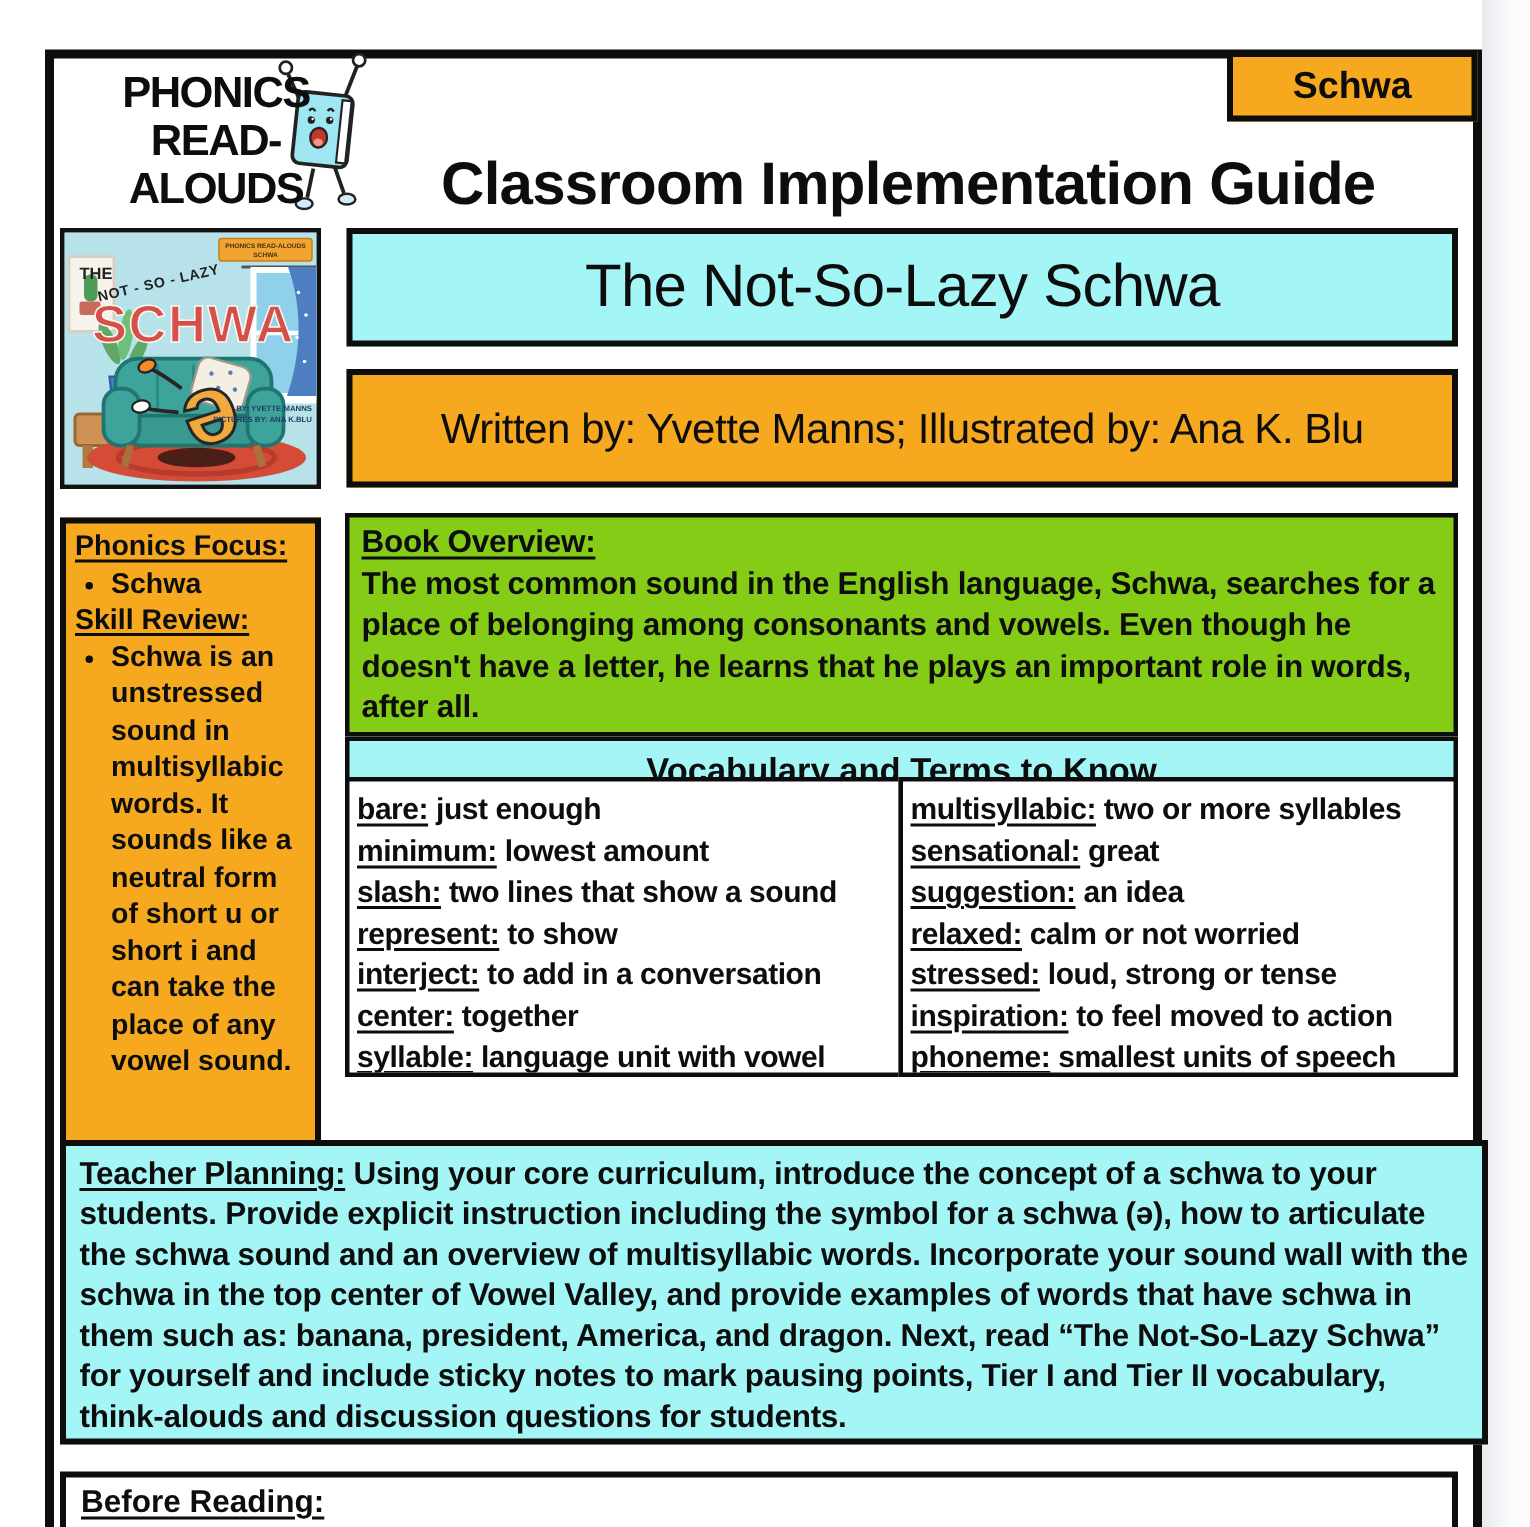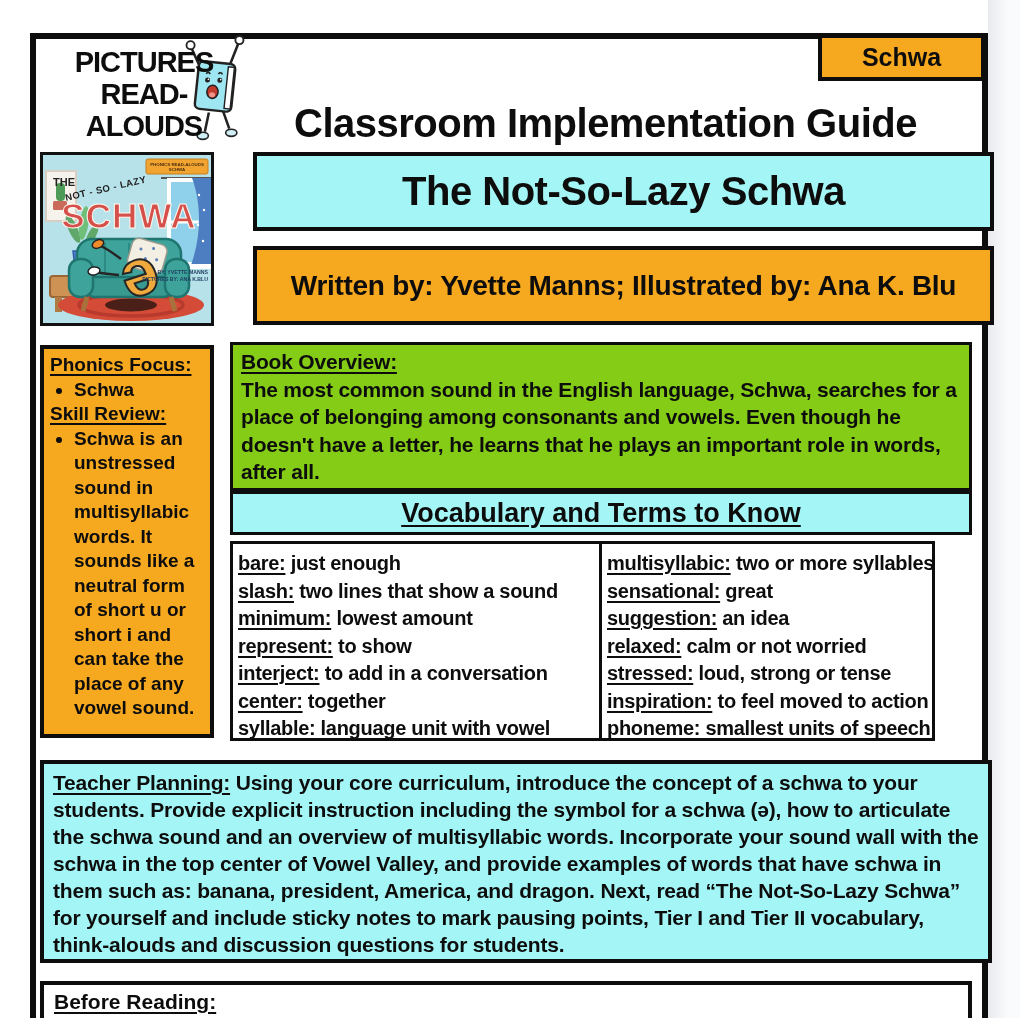--- a/index.html
+++ b/index.html
@@ -28,45 +28,45 @@
   .doc-title { left:233px; top:96px; width:745px; height:54px; text-align:center;
     font-size:40px; font-weight:800; letter-spacing:-0.5px; line-height:54px; white-space:nowrap; }
 
   
   .cover { left:40px; top:152px; width:174px; height:174px; border:3px solid #111;
     background:#B7E2EA; }
   .cover svg { display:block; }
 
   
   .banner { left:231px; width:741px; height:79px; border:4px solid #0d0d0d;
-    display:flex; align-items:center; justify-content:center; font-weight:700;margin-left:22px; }
+    display:flex; align-items:center; justify-content:center; font-weight:400; }
   .banner-title { top:152px; background:#A4F6F6; font-size:40px; letter-spacing:-0.5px; }
   .banner-byline { top:246px; background:#F6A81F; font-size:28px; letter-spacing:-0.3px; }
 
   
-  .sidebar { left:40px; top:345px; width:174px; height:393px; background:#F6A81F;
+  .sidebar { left:40px; top:345px; width:174px; height:448px; background:#F6A81F;
     border:4px solid #0d0d0d; padding:4px 5px 4px 6px; font-size:19px; font-weight:800;
     line-height:24.5px; }
   .sidebar ul { list-style:disc; padding-left:24px; margin:0; }
 
   .u { text-decoration:underline; text-decoration-thickness:2px; text-underline-offset:2.5px; }
 
   
   .overview { left:230px; top:342px; width:742px; height:149px; background:#84cc16;
     border:3px solid #0d0d0d; padding:3px 8px; font-size:21px; font-weight:700;
     line-height:27.5px; letter-spacing:-0.2px; }
 
   .vocab-header { left:230px; top:491px; width:742px; height:44px; background:#A4F6F6;
     border:3px solid #0d0d0d; display:flex; align-items:center; justify-content:center;
-    font-size:27px; font-weight:800; }
-  .vocab-box { top:541px; height:200px; background:#fff; border:3px solid #0d0d0d;
+    font-size:23px; font-weight:800; }
+  .vocab-box { top:518px; height:200px; background:#fff; border:3px solid #0d0d0d;
     padding:6px 5px; font-size:20px; font-weight:700; line-height:27.5px;
     letter-spacing:-0.3px; white-space:nowrap; overflow:hidden; }
   .vocab-left  { left:230px; width:372px; }
-  .vocab-right { left:599px; width:336px; }
+  .vocab-right { left:599px; width:373px; }
 
   
   .teacher { left:40px; top:760px; width:952px; height:203px; background:#A4F6F6;
     border:4px solid #0d0d0d; padding:5px 9px; font-size:21px; font-weight:700;
     line-height:27px; letter-spacing:-0.2px; }
 
   
   .before { left:40px; top:981px; width:932px; height:90px; background:#fff;
     border:4px solid #0d0d0d; padding:3px 10px; font-size:21px; font-weight:700;
     line-height:27px; }
@@ -100,21 +100,21 @@
     <ellipse cx="28" cy="57" rx="5.5" ry="6.5" fill="#C0392B" stroke="#222" stroke-width="1.5"></ellipse>
     <ellipse cx="28" cy="60" rx="3" ry="2.4" fill="#F1948A"></ellipse>
   </g>
   <path d="M24,77 L20,96" stroke="#222" stroke-width="2.5" fill="none"></path>
   <ellipse cx="18" cy="100" rx="5.5" ry="3.5" fill="#cfeef5" stroke="#222" stroke-width="1.6"></ellipse>
   <path d="M38,76 L44,93" stroke="#222" stroke-width="2.5" fill="none"></path>
   <ellipse cx="46" cy="97" rx="5.5" ry="3.5" fill="#cfeef5" stroke="#222" stroke-width="1.6"></ellipse>
 </svg>
 
 <div class="abs logo-text">
-  <div>PICTURES</div>
+  <div>PHONICS</div>
   <div>READ-ALOUDS</div>
 </div>
 
 <div class="abs doc-title">Classroom Implementation Guide</div>
 
 <div class="abs cover">
   <svg width="168" height="168" viewBox="0 0 168 168">
     <rect x="0" y="0" width="168" height="168" fill="#B7E2EA"></rect>
 
     <rect x="3" y="16" width="30" height="50" fill="#F6F2EC" stroke="#d8cfc4" stroke-width="2"></rect>
@@ -211,23 +211,23 @@
 </div>
 
 <div class="abs vocab-header">
   <span class="u">Vocabulary and Terms to Know</span>
 </div>
 
 <div class="abs vocab-box vocab-left">
 
     <div><span class="u">bare:</span><span> just enough</span></div>
 
+    <div><span class="u">minimum:</span><span> lowest amount</span></div>
+
     <div><span class="u">slash:</span><span> two lines that show a sound</span></div>
-
-    <div><span class="u">minimum:</span><span> lowest amount</span></div>
 
     <div><span class="u">represent:</span><span> to show</span></div>
 
     <div><span class="u">interject:</span><span> to add in a conversation</span></div>
 
     <div><span class="u">center:</span><span> together</span></div>
 
     <div><span class="u">syllable:</span><span> language unit with vowel</span></div>
   </div>
 

